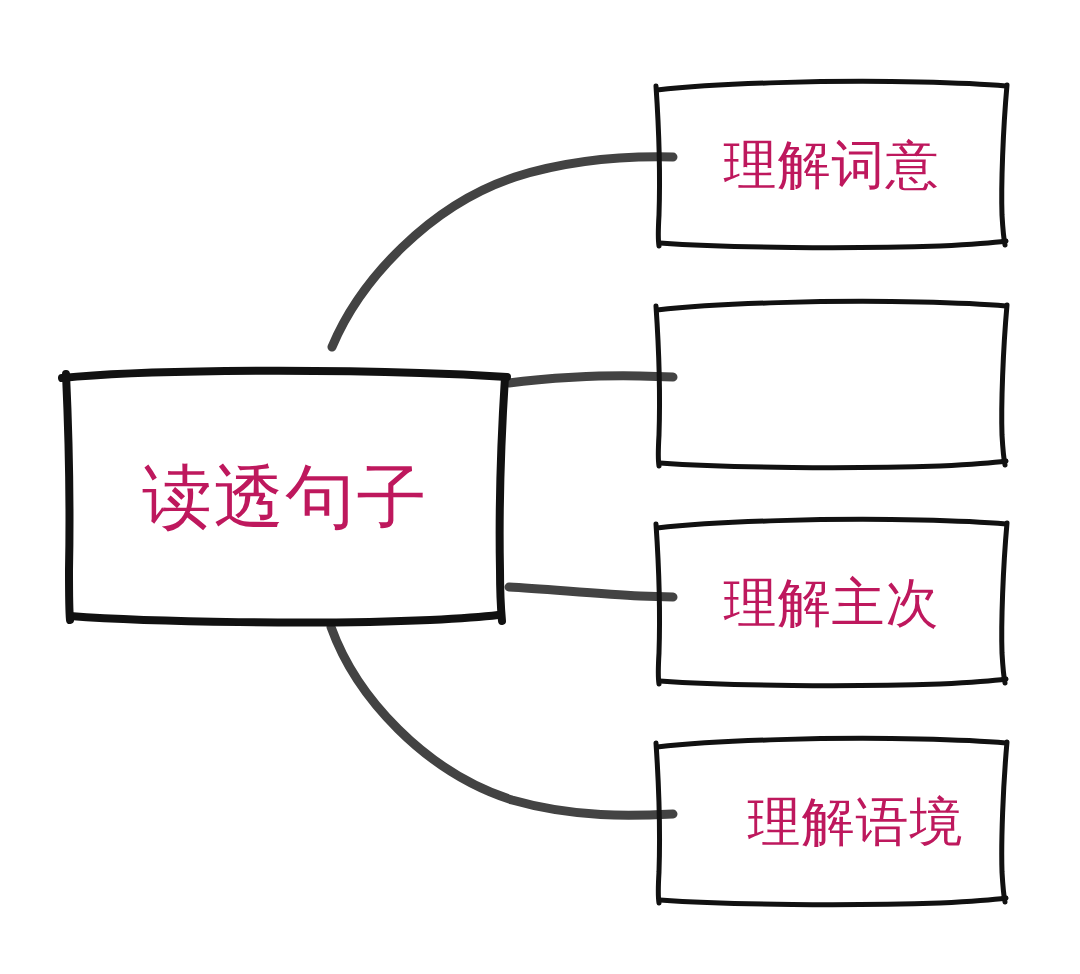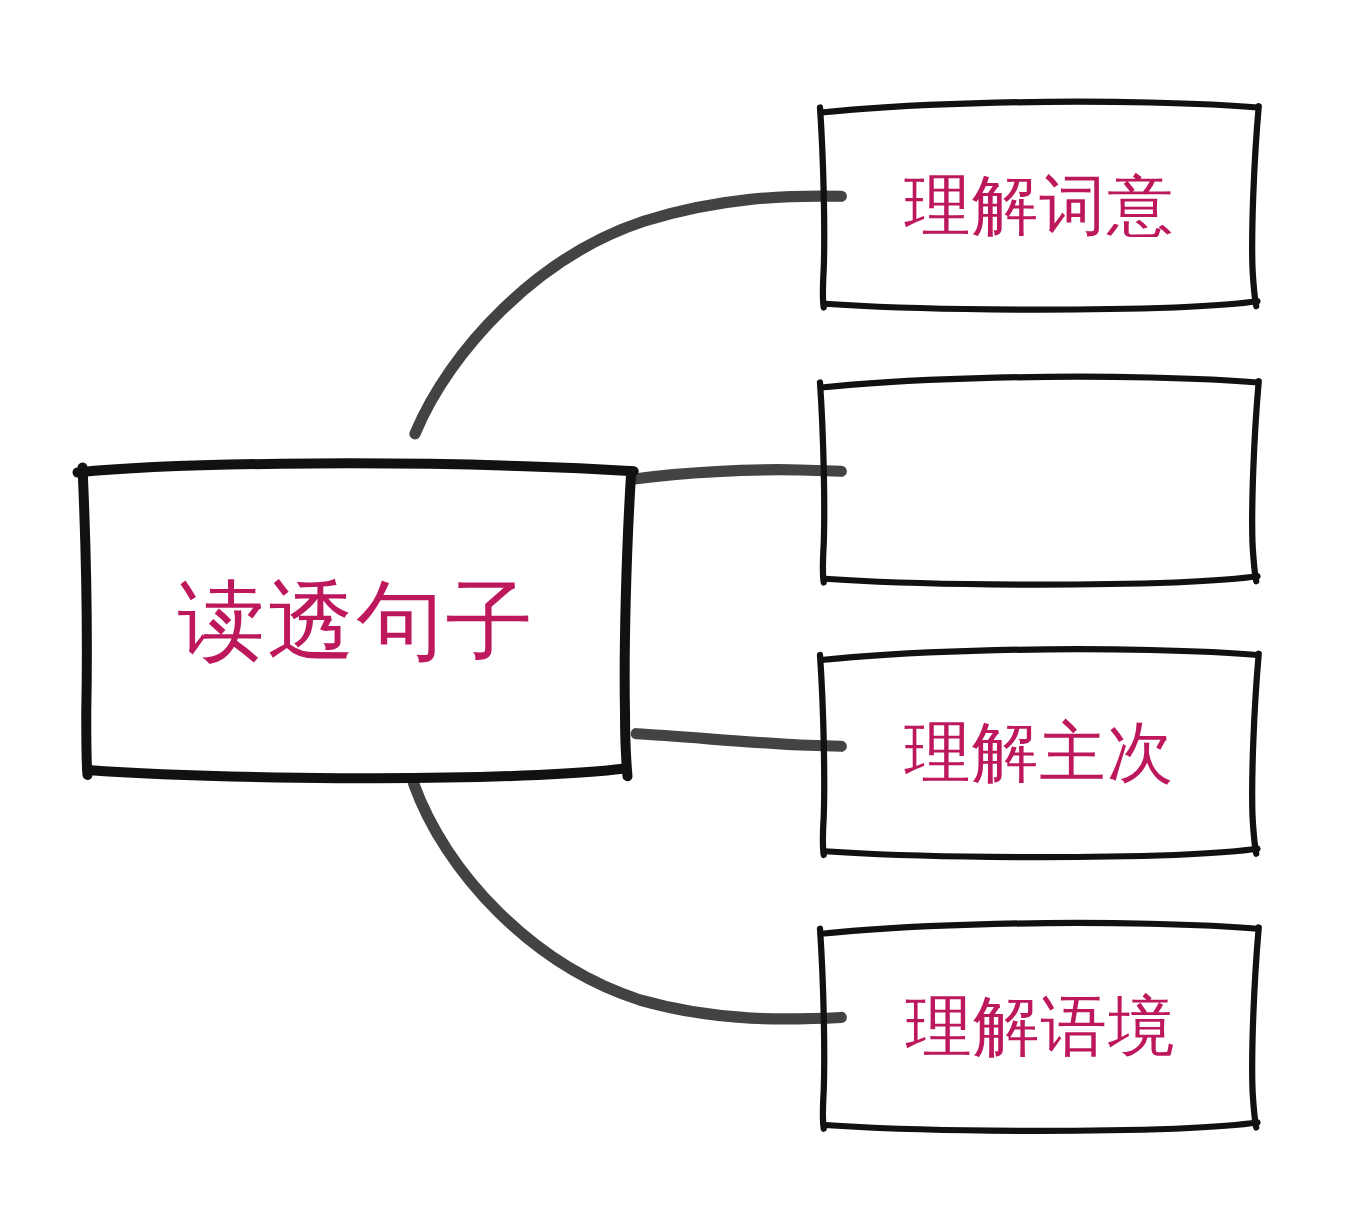--- a/index.html
+++ b/index.html
@@ -103,15 +103,15 @@
     </g>
   </svg>
 
   <div class="node-label root-label" style="left:66px; top:373px; width:438px; height:247px;">读透句子</div>
 
   <div class="node-label child-label" style="left:655px; top:83px; width:353px; height:162px;">理解词意</div>
 
 
   <div class="node-label child-label" style="left:655px; top:521px; width:353px; height:162px;">理解主次</div>
 
-  <div class="node-label child-label" style="left:656px; top:740px; width:353px; height:162px;">理解语境</div>
+  <div class="node-label child-label" style="left:679px; top:740px; width:353px; height:162px;">理解语境</div>
 
 </div>
 
 </body></html>

